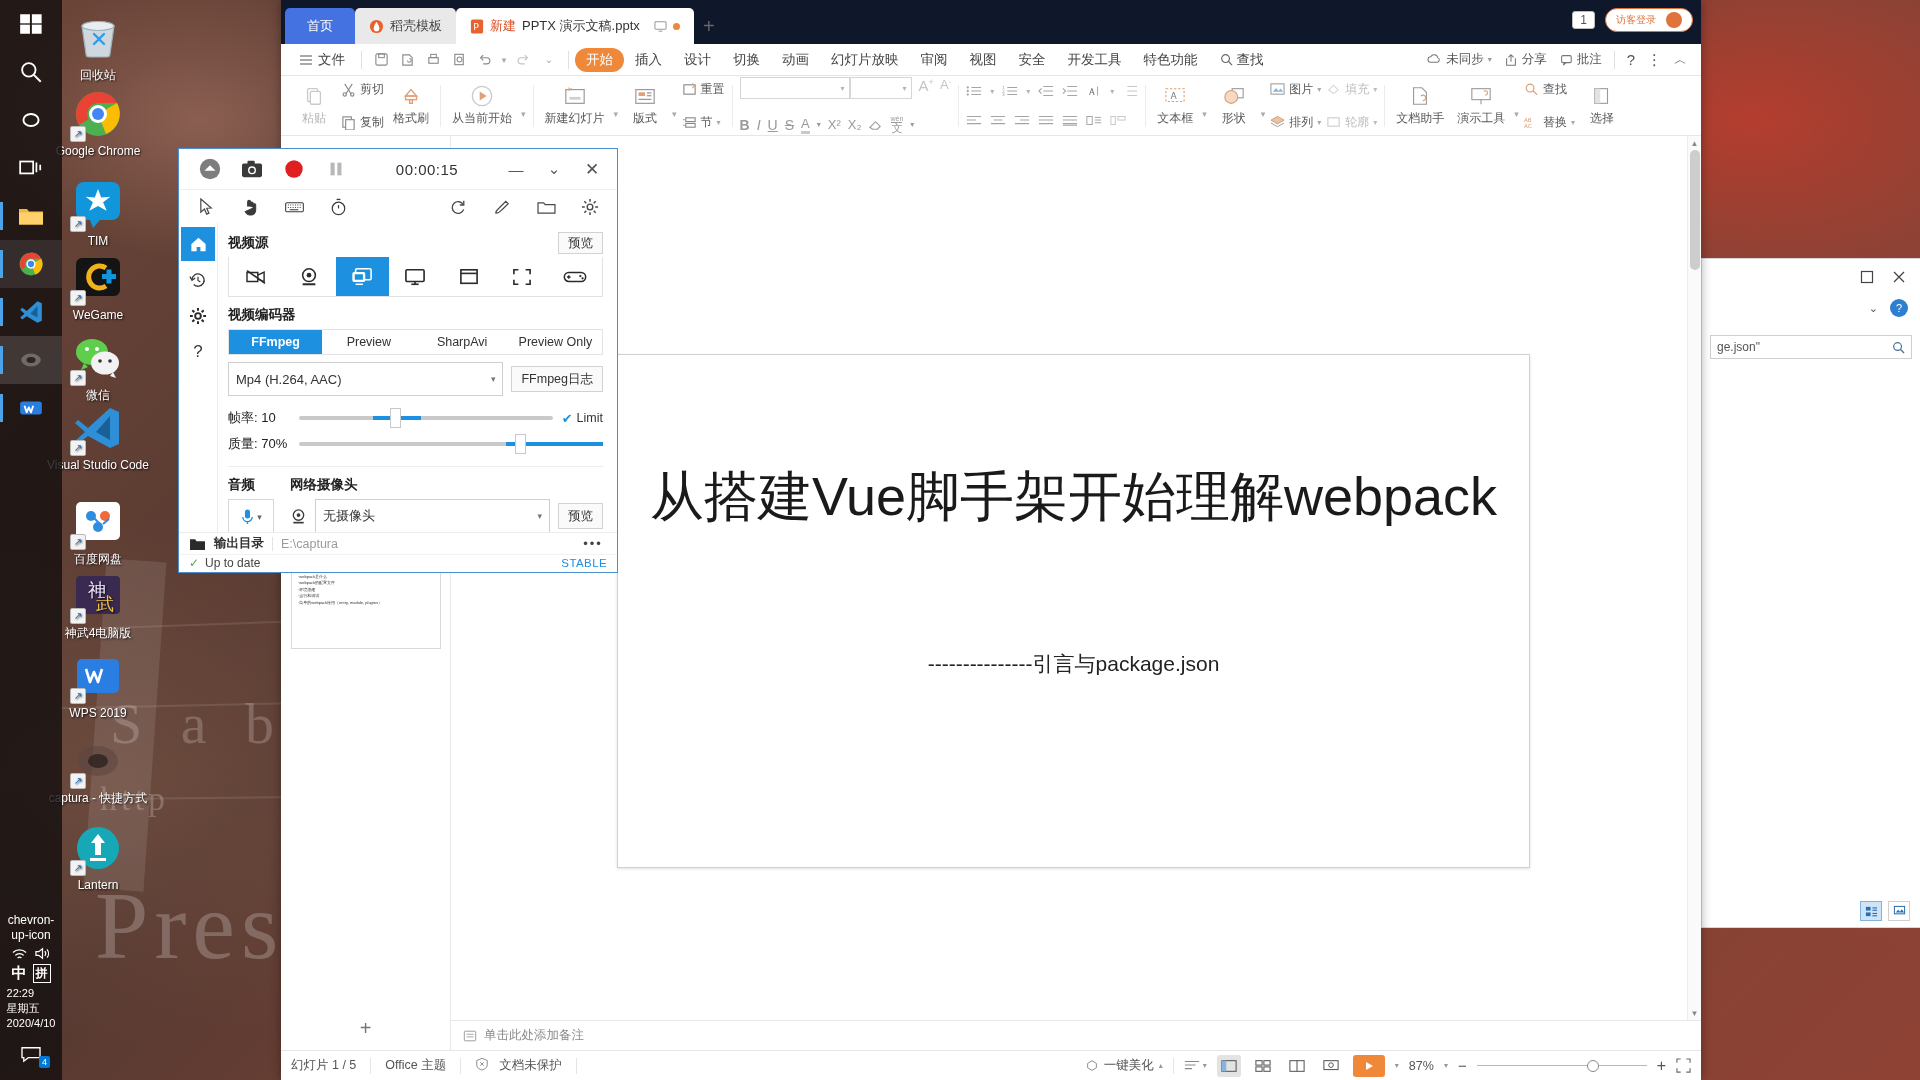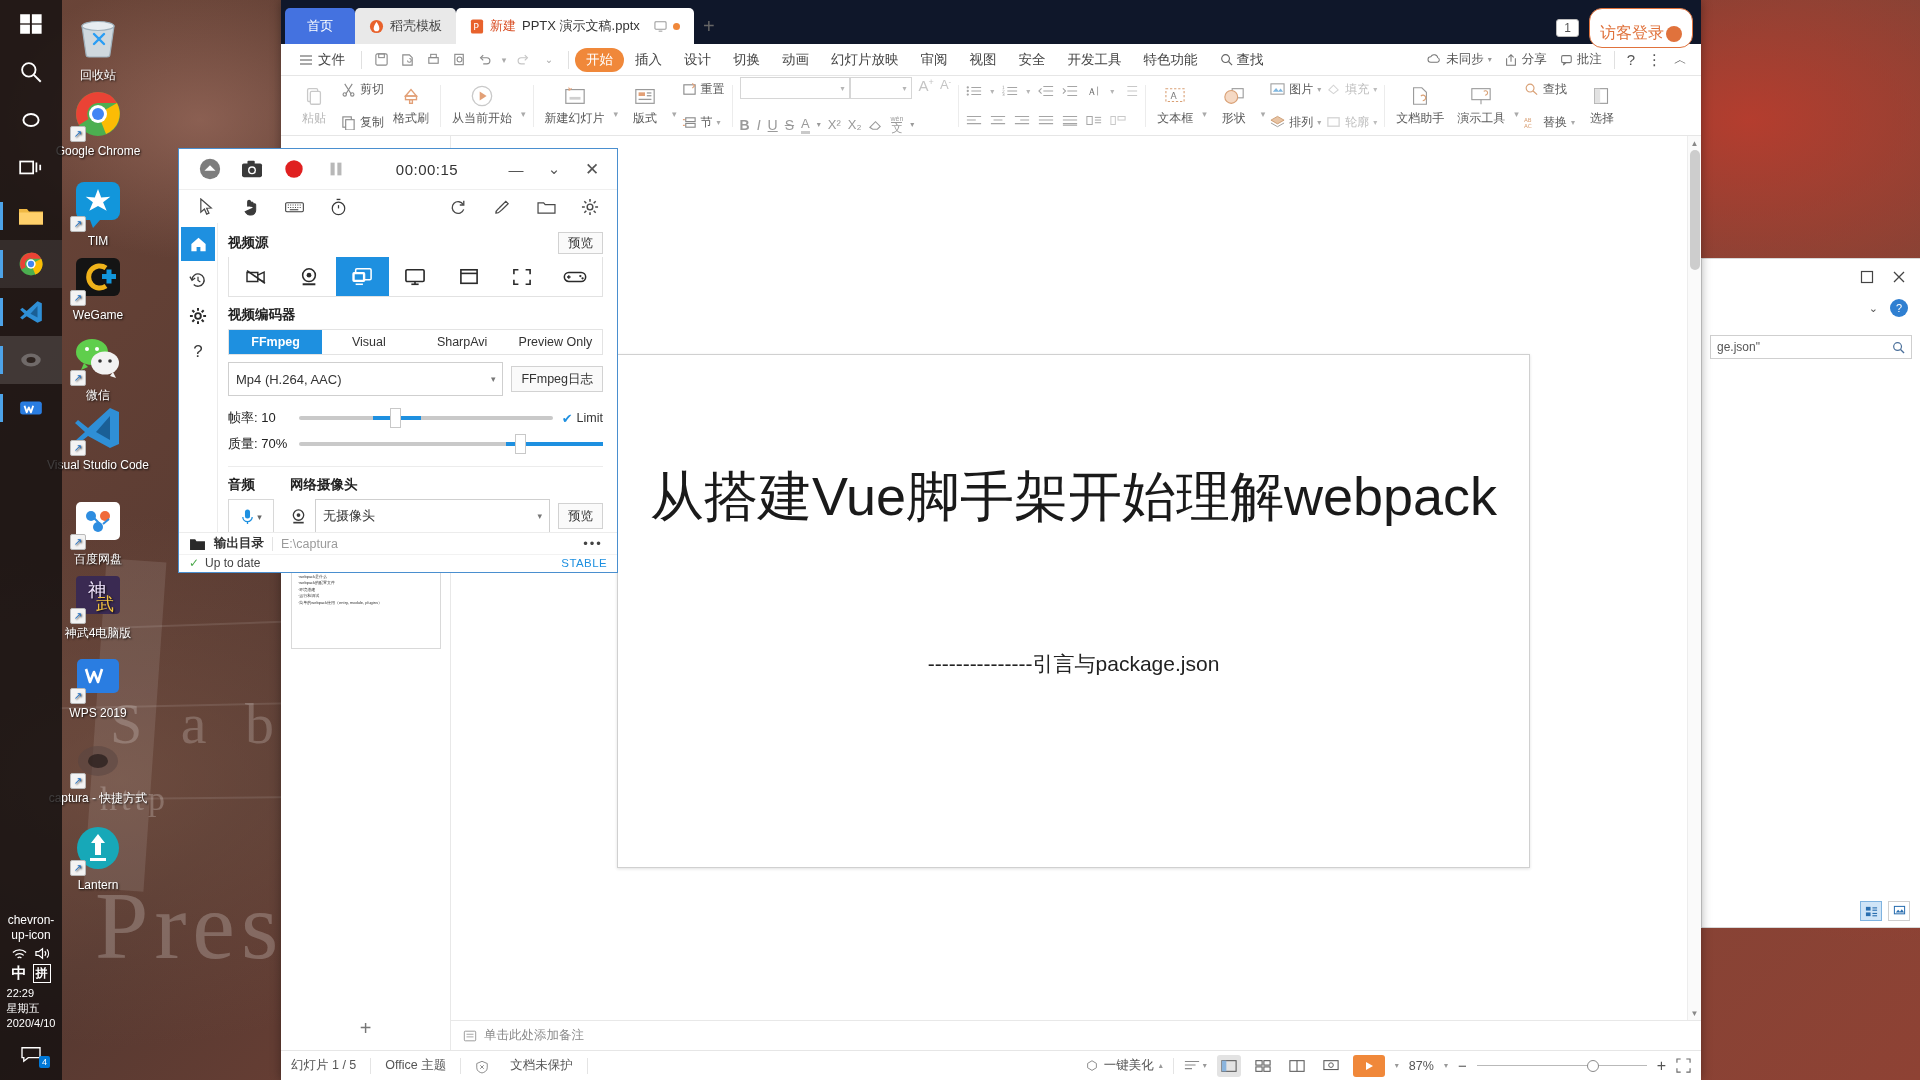--- a/index.html
+++ b/index.html
@@ -84,22 +84,22 @@
   }
   .wtab.home { background:#4472e0; color:#fff; padding:0 22px; }
   .wtab.tpl { background:#e9e9e9; }
   .wtab.doc { background:#fff; color:#d84b20; }
   .wtab.doc .fname { color:#333; }
   .wtab .dot { width:7px;height:7px;border-radius:50%;background:#f0883a; display:inline-block;}
   .wtab-plus { width:30px;height:36px;display:flex;align-items:center;justify-content:center;font-size:20px;color:#666; }
   #wps-tabs .tab-right { position:absolute; right:8px; top:8px; display:flex; align-items:center; gap:10px; }
   .pill-count { border:1px solid #bbb; border-radius:3px; padding:1px 7px; font-size:12px; color:#555; background:#fff;}
   .guest-btn {
-    border:1px solid #e0723c; color:#e0723c; border-radius:13px; padding:14px 10px 3px 10px;
-    font-size:16px; display:flex; align-items:center; gap:2px; background:#fff;
+    border:1px solid #e0723c; color:#e0723c; border-radius:13px; padding:3px 10px 3px 10px;
+    font-size:10px; display:flex; align-items:center; gap:10px; background:#fff;
   }
   .guest-btn .av { width:16px;height:16px;border-radius:50%;background:#e0723c; display:inline-block;}
 
   #wps-menu {
     height:32px; display:flex; align-items:center; gap:0; padding:0 8px;
     border-bottom:1px solid #e6e6e6; background:#fff; font-size:13.5px; color:#444;
   }
   #wps-menu .mfile { display:flex; align-items:center; gap:5px; padding:0 10px; }
   #wps-menu .qsep { width:1px;height:18px;background:#e0e0e0;margin:0 6px; }
   #wps-menu .qbtn { width:26px;height:26px;display:flex;align-items:center;justify-content:center; }
@@ -995,21 +995,21 @@
         <span>单击此处添加备注</span>
       </div>
     </div>
   </div>
 
   <div id="wps-status">
     <span>幻灯片 1 / 5</span>
     <span class="sep"></span>
     <span>Office 主题</span>
     <span class="sep"></span>
-    <span style="display:flex;align-items:flex-end;gap:21px;">
+    <span style="display:flex;align-items:flex-start;gap:10px;">
       <svg width="14" height="14" viewBox="0 0 16 16">
           <path d="M8 1.5 L14 4 v5 c0 3.5 -3.4 5.3 -6 5.8 C5.4 14.3 2 12.5 2 9 V4 Z" fill="none" stroke="#8a8a8a" stroke-width="1.1"></path>
           <path d="M6 6 L10 10 M10 6 L6 10" stroke="#8a8a8a" stroke-width="1.1"></path>
         </svg>
       <span>文档未保护</span>
     </span>
     <span class="sep"></span>
 
     <span class="right">
       <span style="display:flex;align-items:center;gap:5px;">
@@ -1234,21 +1234,21 @@
               <path d="M6 7 v4 M4 9 h4" stroke="currentColor" stroke-width="1.5"></path>
               <circle cx="19" cy="8" r="1.3" fill="currentColor"></circle>
               <circle cx="21.5" cy="10.5" r="1.3" fill="currentColor"></circle>
             </svg>
         </span>
       </div>
 
       <div class="cap-h" style="margin-top:9px;">视频编码器</div>
       <div class="enc-tabs">
         <span class="et active">FFmpeg</span>
-        <span class="et">Visual</span>
+        <span class="et">Preview</span>
         <span class="et">SharpAvi</span>
         <span class="et">Preview Only</span>
       </div>
       <div class="row" style="margin-top:7px;">
         <div class="sel-box">
           <span>Mp4 (H.264, AAC)</span>
           <span style="color:#777;font-size:9px;">▾</span>
         </div>
         <span class="btn-o">FFmpeg日志</span>
       </div>

